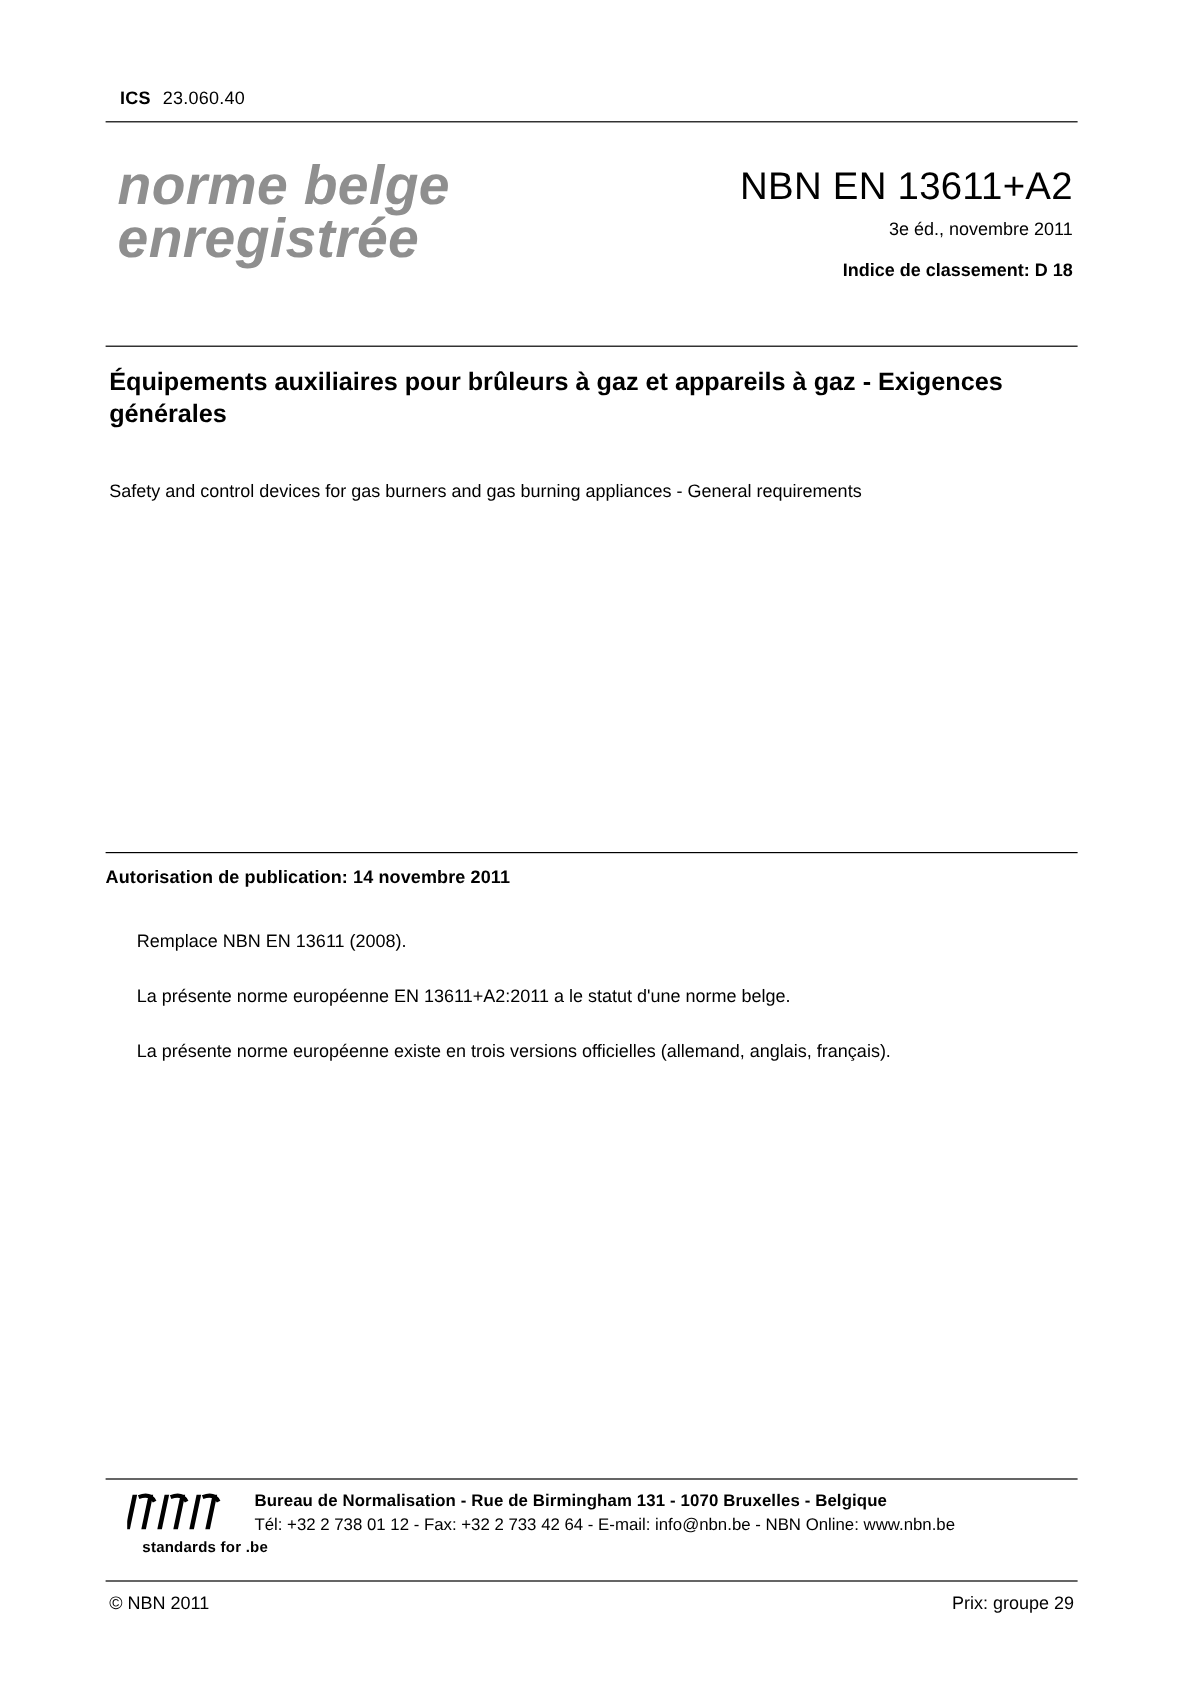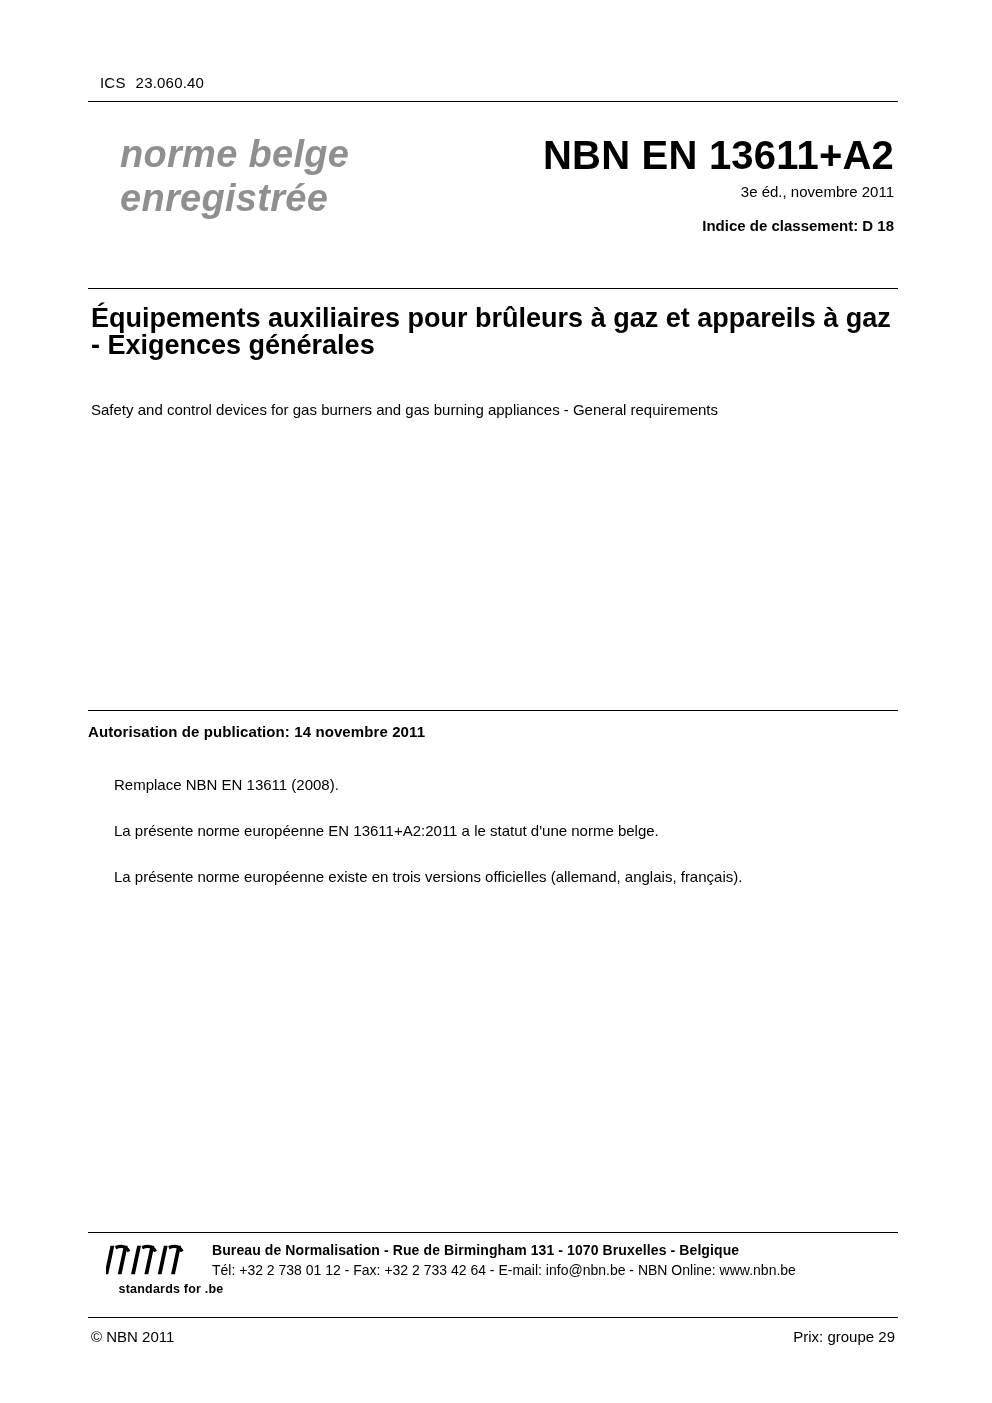--- a/index.html
+++ b/index.html
@@ -28,57 +28,56 @@
   }
 
   
   .ics {
     position: absolute;
     top: 74px;
     left: 12px;
     font-size: 15px;
     letter-spacing: 0.2px;
   }
-  .ics .label { margin-right: 10px; }
+  .ics .label { margin-right: 10px; font-weight: bold; }
 
   .rule {
     position: absolute;
     left: 0;
     width: 810px;
     height: 1px;
     background: #000000;
   }
   .rule-top { top: 101px; }
   .rule-mid { top: 288px; }
   .rule-autorisation { top: 710px; }
   .rule-footer { top: 1232px; }
   .rule-bottom { top: 1317px; }
 
   
   .norme-belge {
     position: absolute;
     left: 10px;
     top: 132px;
-    font-size: 38px;
+    font-size: 46px;
     font-style: italic;
     font-weight: bold;
     color: #8f8f8f;
     line-height: 44px;
     letter-spacing: 0.3px;
-    margin-left: 22px;
   }
   .std-ref {
     position: absolute;
     right: 4px;
     top: 138px;
     text-align: right;
   }
   .std-ref .code {
-    font-size: 40px;
-    font-weight: bold;
+    font-size: 32px;
+    font-weight: normal;
     letter-spacing: 0.2px;
     line-height: 34px;
   }
   .std-ref .edition {
     font-size: 15px;
     margin-top: 10px;
     line-height: 20px;
   }
   .std-ref .indice {
     font-size: 15px;
@@ -86,21 +85,21 @@
     margin-top: 14px;
     line-height: 20px;
   }
 
   
   .title-fr {
     position: absolute;
     left: 3px;
     top: 305px;
     width: 800px;
-    font-size: 27px;
+    font-size: 21px;
     font-weight: bold;
     line-height: 27px;
   }
   .title-nl {
     position: absolute;
     left: 3px;
     top: 370px;
     width: 800px;
     font-size: 15px;
     line-height: 21px;

